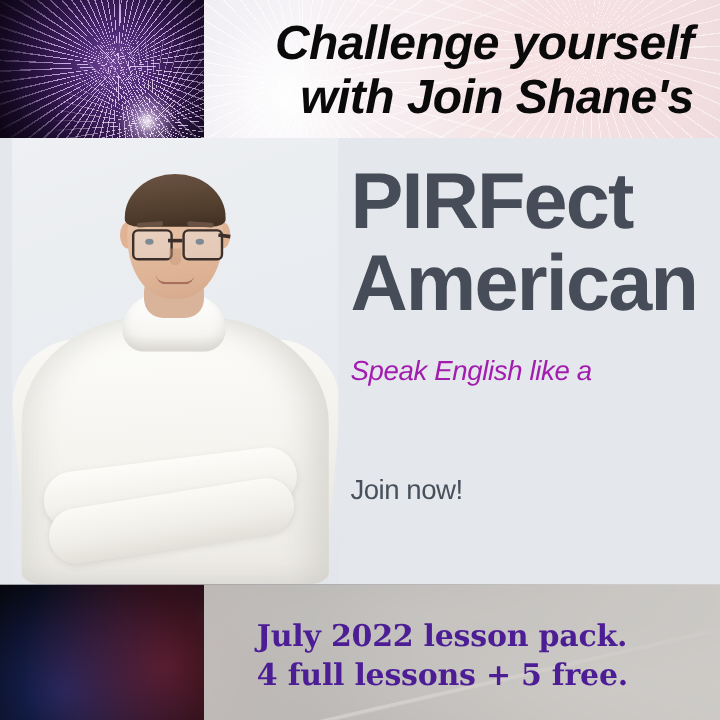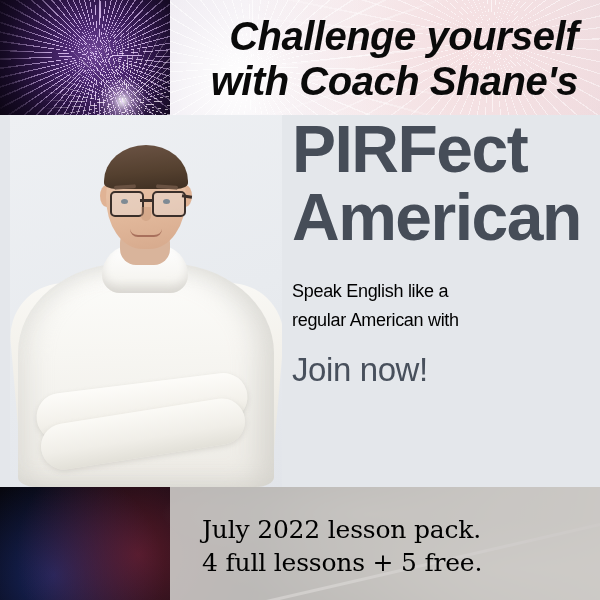--- a/index.html
+++ b/index.html
@@ -272,32 +272,34 @@
     position: absolute;
     left: 292px; top: 0;
     width: 296px;
   }
   .title {
     font-size: 66px;
     line-height: 68px;
     font-weight: bold;
     color: #464d58;
     letter-spacing: -1.5px;
+    margin-top: 18px;
   }
   .title .tline { display: block; }
   .subtitle {
     margin-top: 26px;
-    font-size: 18px;
+    font-size: 23px;
     line-height: 29px;
-    color: #000000;
+    color: #a21caf;
     letter-spacing: -0.3px;
+    font-style: italic;
   }
   .cta {
-    margin-top: 16px;
-    font-size: 33px;
+    margin-top: 36px;
+    font-size: 23px;
     line-height: 38px;
     color: #48505c;
     letter-spacing: -0.4px;
   }
 
   
   .footer {
     position: absolute;
     left: 0; top: 487px;
     width: 600px; height: 113px;
@@ -325,41 +327,42 @@
   }
   
   .f-panel {
     position: absolute;
     left: 170px; top: 0;
     width: 430px; height: 113px;
     background: rgba(206,204,201,0.9);
   }
   .f-text {
     position: absolute;
-    left: 202px; top: 26px;
+    left: 214px; top: 26px;
     font-family: "DejaVu Serif", serif;
     font-size: 25px;
     line-height: 33px;
-    color: #000000;
+    color: #4c1d95;
     letter-spacing: -0.2px;
     white-space: nowrap;
+    font-weight: bold;
   }
   .f-text .fline { display: block; }
 </style>
 </head>
 <body>
 
 <div id="poster">
 
   <div class="banner">
     <div class="fw-right"></div>
     <div class="fw-left"></div>
     <div class="banner-text">
       <span class="bline">Challenge yourself</span>
-      <span class="bline">with Coach Shane's</span>
+      <span class="bline">with Join Shane's</span>
     </div>
   </div>
 
   <div class="main">
 
     <div class="portrait">
       <div class="p-bg"></div>
       <div class="p-sleeve-l"></div>
       <div class="p-sleeve-r"></div>
       <div class="p-body"></div>
@@ -383,21 +386,21 @@
       <div class="p-mouth"></div>
     </div>
 
     <div class="copy">
       <div class="title">
         <span class="tline">PIRFect</span>
         <span class="tline">American</span>
       </div>
       <div class="subtitle">
         <span>Speak English like a</span><br>
-        <span>regular American with</span><br>
+        <br>
       </div>
       <div class="cta">Join now!</div>
     </div>
 
   </div>
 
   <div class="footer">
     <div class="f-photo"></div>
     <div class="f-streak"></div>
     <div class="f-panel"></div>

